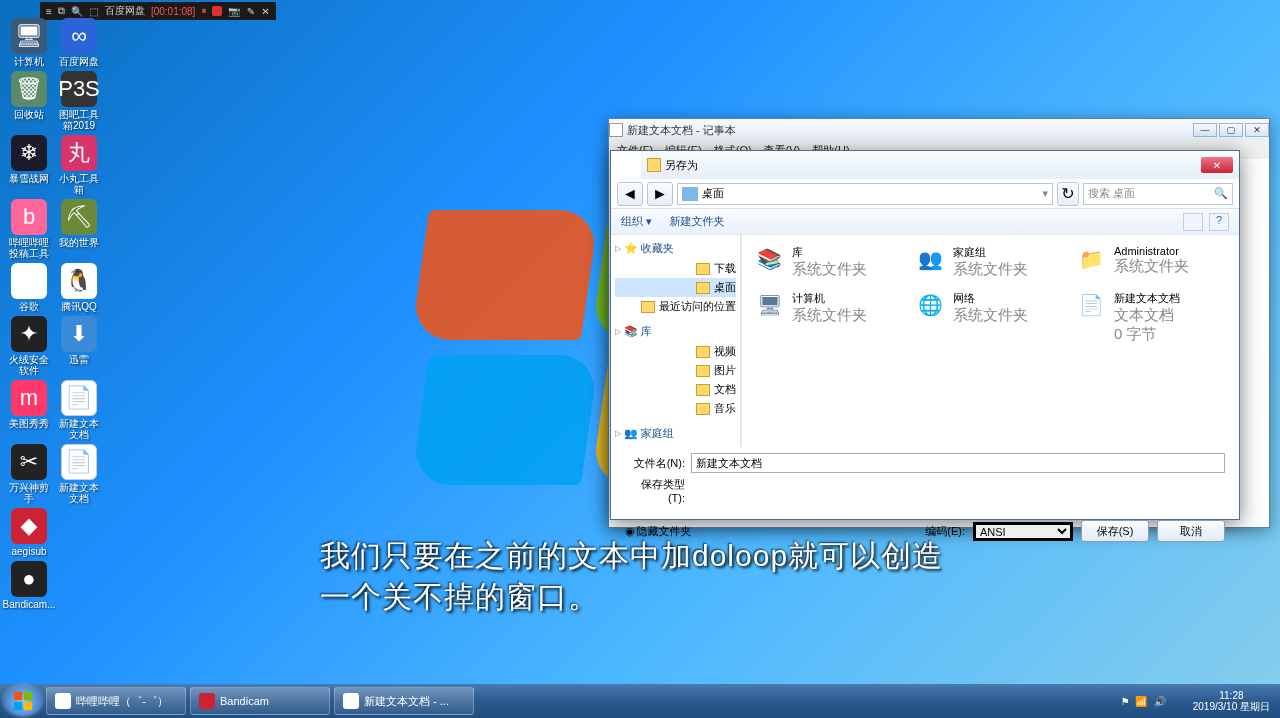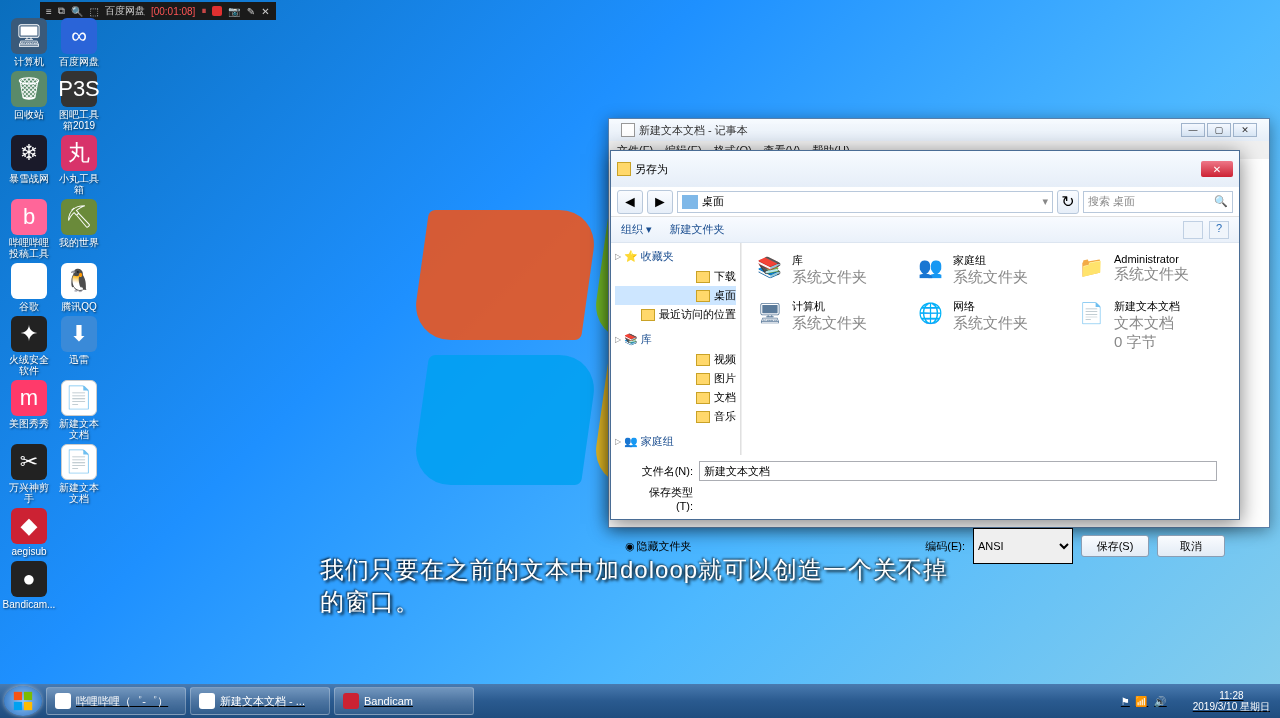--- a/index.html
+++ b/index.html
@@ -19,30 +19,30 @@
 .dicon .ic { width:36px; height:36px; border-radius:6px; display:flex; align-items:center; justify-content:center; font-size:22px; color:#fff; }
 .dicon .lb { font-size:10px; color:#fff; text-align:center; text-shadow:1px 1px 2px rgba(0,0,0,.7); line-height:1.1; }
 
 
 .rec-bar { position:absolute; left:40px; top:2px; height:18px; background:#1a1a1a; display:flex; align-items:center; gap:6px; padding:0 6px; font-size:10px; color:#ccc; }
 .rec-bar span { display:inline-flex; align-items:center; }
 .rec-dot { width:10px; height:10px; background:#e03030; border-radius:2px; }
 
 
 .notepad { position:absolute; left:608px; top:118px; width:662px; height:410px; background:#fff; border:1px solid #5a7fa8; box-shadow:0 3px 15px rgba(0,0,0,.4); }
-.np-title { height:22px; background:linear-gradient(#f7fbff,#e6eef8); display:flex; align-items:center; padding:0 12px; font-size:11px; color:#333; }
+.np-title { height:22px; background:linear-gradient(#f7fbff,#e6eef8); display:flex; align-items:center; padding:0 0; font-size:11px; color:#333; }
 .np-title .doc-ic { width:14px; height:14px; background:#fff; border:1px solid #999; margin-right:4px; }
 .np-title .caps { margin-left:auto; display:flex; gap:2px; }
 .np-title .cap { width:24px; height:14px; border:1px solid #a0b4cc; background:linear-gradient(#f5f9ff,#d8e6f5); font-size:9px; display:flex; align-items:center; justify-content:center; cursor:pointer; }
 .np-menu { height:18px; background:#f0f0f0; display:flex; gap:12px; padding:0 8px; font-size:11px; color:#222; align-items:center; }
 .np-menu span { cursor:pointer; }
 
 
 .save-dlg { position:absolute; left:610px; top:150px; width:630px; height:370px; background:#fff; border:1px solid #4a6d95; box-shadow:0 4px 20px rgba(0,0,0,.5); }
-.sd-title { height:36px; background:linear-gradient(#f7fbff,#e6eef8); display:flex; align-items:center; padding:0 6px; font-size:11px; }
+.sd-title { height:28px; background:linear-gradient(#f7fbff,#e6eef8); display:flex; align-items:center; padding:0 6px; font-size:11px;margin-left:30px; }
 .sd-title .ic { width:14px; height:14px; background:#ffd86b; border:1px solid #c9a227; margin-right:4px; }
 .sd-title .cls { margin-left:auto; width:32px; height:16px; background:linear-gradient(#e78,#c23); color:#fff; display:flex; align-items:center; justify-content:center; font-size:10px; border-radius:2px; cursor:pointer; }
 .sd-nav { height:30px; display:flex; align-items:center; gap:4px; padding:0 6px; border-bottom:1px solid #e0e0e0; }
 .nav-btn { width:26px; height:24px; border:1px solid #b8c8db; border-radius:3px; background:linear-gradient(#fafcff,#e6eef8); display:flex; align-items:center; justify-content:center; cursor:pointer; }
 .crumb { flex:1; height:22px; border:1px solid #b8c8db; display:flex; align-items:center; padding:0 4px; font-size:11px; gap:4px; }
 .crumb .fic { width:16px; height:14px; background:#7fb8e8; }
 .search { width:150px; height:22px; border:1px solid #b8c8db; display:flex; align-items:center; padding:0 4px; font-size:11px; color:#888; }
 .sd-toolbar { height:26px; background:linear-gradient(#f8fbff,#eaf1fa); border-bottom:1px solid #dce5f0; display:flex; align-items:center; padding:0 10px; font-size:11px; gap:18px; color:#1a4d8f; }
 .sd-toolbar span { cursor:pointer; }
 .sd-toolbar .vopts { margin-left:auto; display:flex; gap:6px; }
@@ -54,35 +54,35 @@
 .tree-hdr::before { content:"▷"; font-size:8px; color:#888; }
 .tree-item { padding:2px 0 2px 16px; cursor:pointer; display:flex; align-items:center; gap:4px;justify-content:flex-end; }
 .tree-item.sel { background:#cde6ff; }
 .ti-ic { width:14px; height:12px; background:#ffd86b; border:1px solid #c9a227; }
 .sd-files { flex:1; padding:8px 10px; display:grid; grid-template-columns:repeat(3,1fr); gap:8px 6px; align-content:start; font-size:11px; border-left:1px solid #eee; }
 .file { display:flex; gap:6px; align-items:flex-start; cursor:pointer; padding:2px; }
 .file .fic { width:32px; height:28px; flex-shrink:0; display:flex; align-items:center; justify-content:center; font-size:20px; }
 .file .ft { display:flex; flex-direction:column; }
 .file .fn { color:#000; }
 .file .fd { color:#888; font-size:15px; }
-.sd-fields { padding:6px 22px; font-size:11px; }
+.sd-fields { padding:6px 14px; font-size:11px; }
 .fld { display:flex; align-items:center; margin-bottom:4px; gap:6px; }
 .fld label { width:60px; text-align:right; }
 .fld input,.fld select { flex:1; height:20px; border:1px solid #abadb3; padding:0 4px; font-size:11px; }
 .sd-footer { display:flex; align-items:center; padding:6px 14px; font-size:11px; gap:8px; }
 .sd-footer .hide { display:flex; align-items:center; gap:2px; cursor:pointer; }
 .sd-footer .spacer { flex:1; }
-.sd-footer select { height:36px; border:1px solid #000000; width:100px; font-size:11px; }
+.sd-footer select { height:19px; border:3px solid #000000; width:100px; font-size:11px; }
 .btn { min-width:68px; height:22px; border:1px solid #8a9db3; background:linear-gradient(#fafcff,#e2ebf5); border-radius:3px; font-size:11px; cursor:pointer; }
 
 
-.subtitle { position:absolute; left:50%; transform:translateX(-50%); bottom:100px; font-size:24px; color:#fff; text-shadow:2px 2px 3px rgba(0,0,0,.9),-1px -1px 2px rgba(0,0,0,.8); font-weight:500; letter-spacing:1px; }
-
-
-.taskbar { position:absolute; left:0; right:0; bottom:0; height:34px; background:linear-gradient(#4a7bb0,#2a5a8f 50%,#1f4d7f); display:flex; align-items:center; padding:0 4px; gap:4px;text-decoration:underline; }
+.subtitle { position:absolute; left:50%; transform:translateX(-50%); bottom:100px; font-size:30px; color:#fff; text-shadow:2px 2px 3px rgba(0,0,0,.9),-1px -1px 2px rgba(0,0,0,.8); font-weight:500; letter-spacing:1px; }
+
+
+.taskbar { position:absolute; left:0; right:0; bottom:0; height:34px; background:linear-gradient(#4a7bb0,#2a5a8f 50%,#1f4d7f); display:flex; align-items:center; padding:0 4px; gap:4px; }
 .start { width:38px; height:30px; border-radius:50%; background:radial-gradient(circle,#8fc5ff,#2a6db8); display:flex; align-items:center; justify-content:center; cursor:pointer; box-shadow:0 0 4px rgba(255,255,255,.5); }
 .start svg { width:22px; height:22px; }
 .task { height:28px; min-width:140px; background:linear-gradient(rgba(255,255,255,.25),rgba(255,255,255,.08)); border:1px solid rgba(255,255,255,.25); border-radius:3px; display:flex; align-items:center; gap:5px; padding:0 8px; font-size:11px; color:#fff; cursor:pointer; }
 .task .tic { width:16px; height:16px; border-radius:3px; }
 .tray { margin-left:auto; display:flex; align-items:center; gap:6px; color:#fff; font-size:10px; padding-right:6px; }
 .clock { text-align:center; line-height:1.1;margin-left:20px; }
 
 
 .ic-computer{background:#3a5a7a}.ic-baidu{background:#2a64d8}.ic-recycle{background:#5a8a6a}.ic-p3s{background:#333;font-size:12px}.ic-bz{background:#1a1a2a}.ic-wan{background:#d8336a}.ic-bili{background:#ff6699}.ic-mc{background:#6a8a3a}.ic-chrome{background:#fff;color:#333}.ic-qq{background:#fff}.ic-huoqiu{background:#222}.ic-xunlei{background:#3a8ad8}.ic-meitu{background:#ff3a6a}.ic-txt{background:#fff;border:1px solid #ccc}.ic-wx{background:#222}.ic-txt2{background:#fff;border:1px solid #ccc}.ic-aegi{background:#c23}.ic-bandi{background:#222}
 </style>
@@ -347,22 +347,22 @@
     <div class="start">
       <svg viewBox="0 0 24 24">
           <rect x="2" y="2" width="9" height="9" fill="#f65314"></rect>
           <rect x="13" y="2" width="9" height="9" fill="#7cbb00"></rect>
           <rect x="2" y="13" width="9" height="9" fill="#00a1f1"></rect>
           <rect x="13" y="13" width="9" height="9" fill="#ffbb00"></rect>
         </svg>
     </div>
     <div id="tasks" style="display:flex;gap:4px">
         <div class="task"><div class="tic" style="background:#fff"></div>哔哩哔哩（゜-゜）</div>
+        <div class="task"><div class="tic" style="background:#c23"></div>Bandicam</div>
         <div class="task"><div class="tic" style="background:#fff"></div>新建文本文档 - ...</div>
-        <div class="task"><div class="tic" style="background:#c23"></div>Bandicam</div>
       </div>
     <div class="tray">
       <span>⚑</span>
       <span>📶</span>
       <span>🔊</span>
       <div class="clock">
         <div>11:28</div>
         <div>2019/3/10 星期日</div>
       </div>
     </div>

